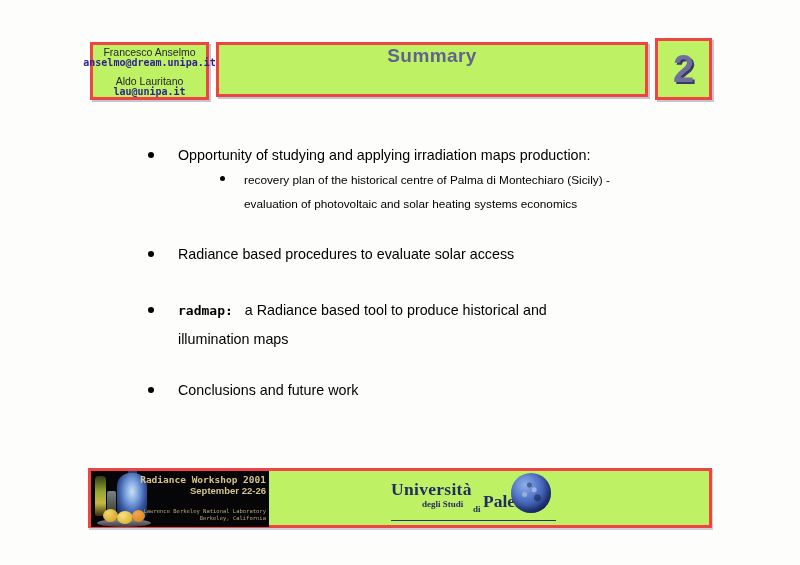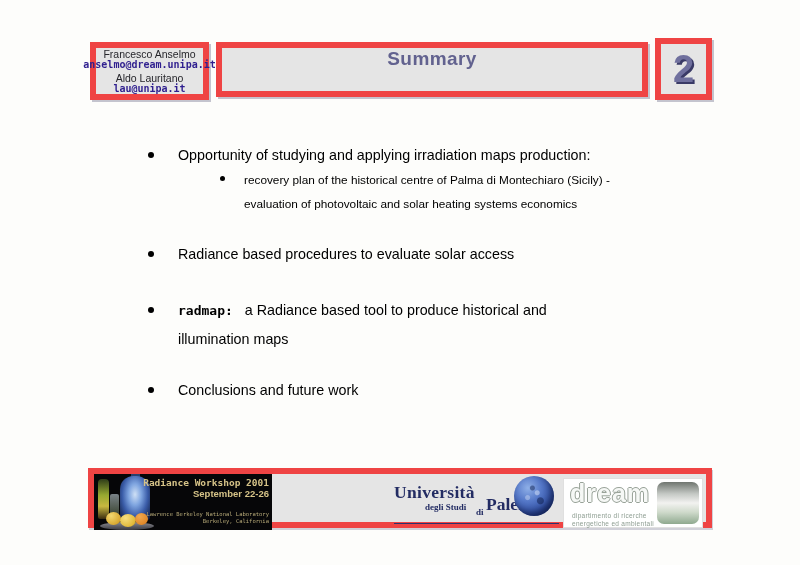--- a/index.html
+++ b/index.html
@@ -1,21 +1,21 @@
 <!DOCTYPE html>
 <html><head>
 <meta charset="utf-8">
 <style>
   html,body{margin:0;padding:0;background:#ffffff;}
   .slide{
     position:relative;width:800px;height:565px;background:#fdfdfb;
     font-family:"Liberation Sans",sans-serif;overflow:hidden;
   }
   .navy-box{
-    position:absolute;background:#e5e5e5;border:6px solid #ef4444;
+    position:absolute;background:#bef264;border:3px solid #ef4444;
     box-shadow:2px 2px 0 rgba(50,50,90,0.28);box-sizing:border-box;
   }
   
   .author-box{left:90px;top:42px;width:119px;height:58px;
     display:flex;flex-direction:column;align-items:center;justify-content:center;text-align:center;}
   .author-name{font-size:10.5px;color:#26262b;line-height:12px;}
   .author-email{font-family:"DejaVu Sans Mono",monospace;font-weight:bold;font-size:10px;color:#2f1f8f;line-height:10px;}
   .author-gap{height:7px;}
   .title-box{left:216px;top:42px;width:432px;height:55px;display:flex;justify-content:center;}
   .slide-title{font-size:19px;font-weight:bold;color:#62628f;letter-spacing:0.4px;}
@@ -151,23 +151,15 @@
 
     <div class="uni-logo">
       <span class="uni-l1">Università</span>
       <span class="uni-l2">degli Studi</span>
       <span class="uni-l3">di</span>
       <span class="uni-l4">Palermo</span>
       <div class="uni-underline"></div>
       <div class="globe"></div>
     </div>
 
-    <div class="dream-logo">
-      <div class="dream-name">dream</div>
-      <div class="dream-dept">
-        <div>dipartimento di ricerche</div>
-        <div>energetiche ed ambientali</div>
-      </div>
-      <div class="dream-grad"></div>
-    </div>
 
   </div>
 </div>
 
 </body></html>

